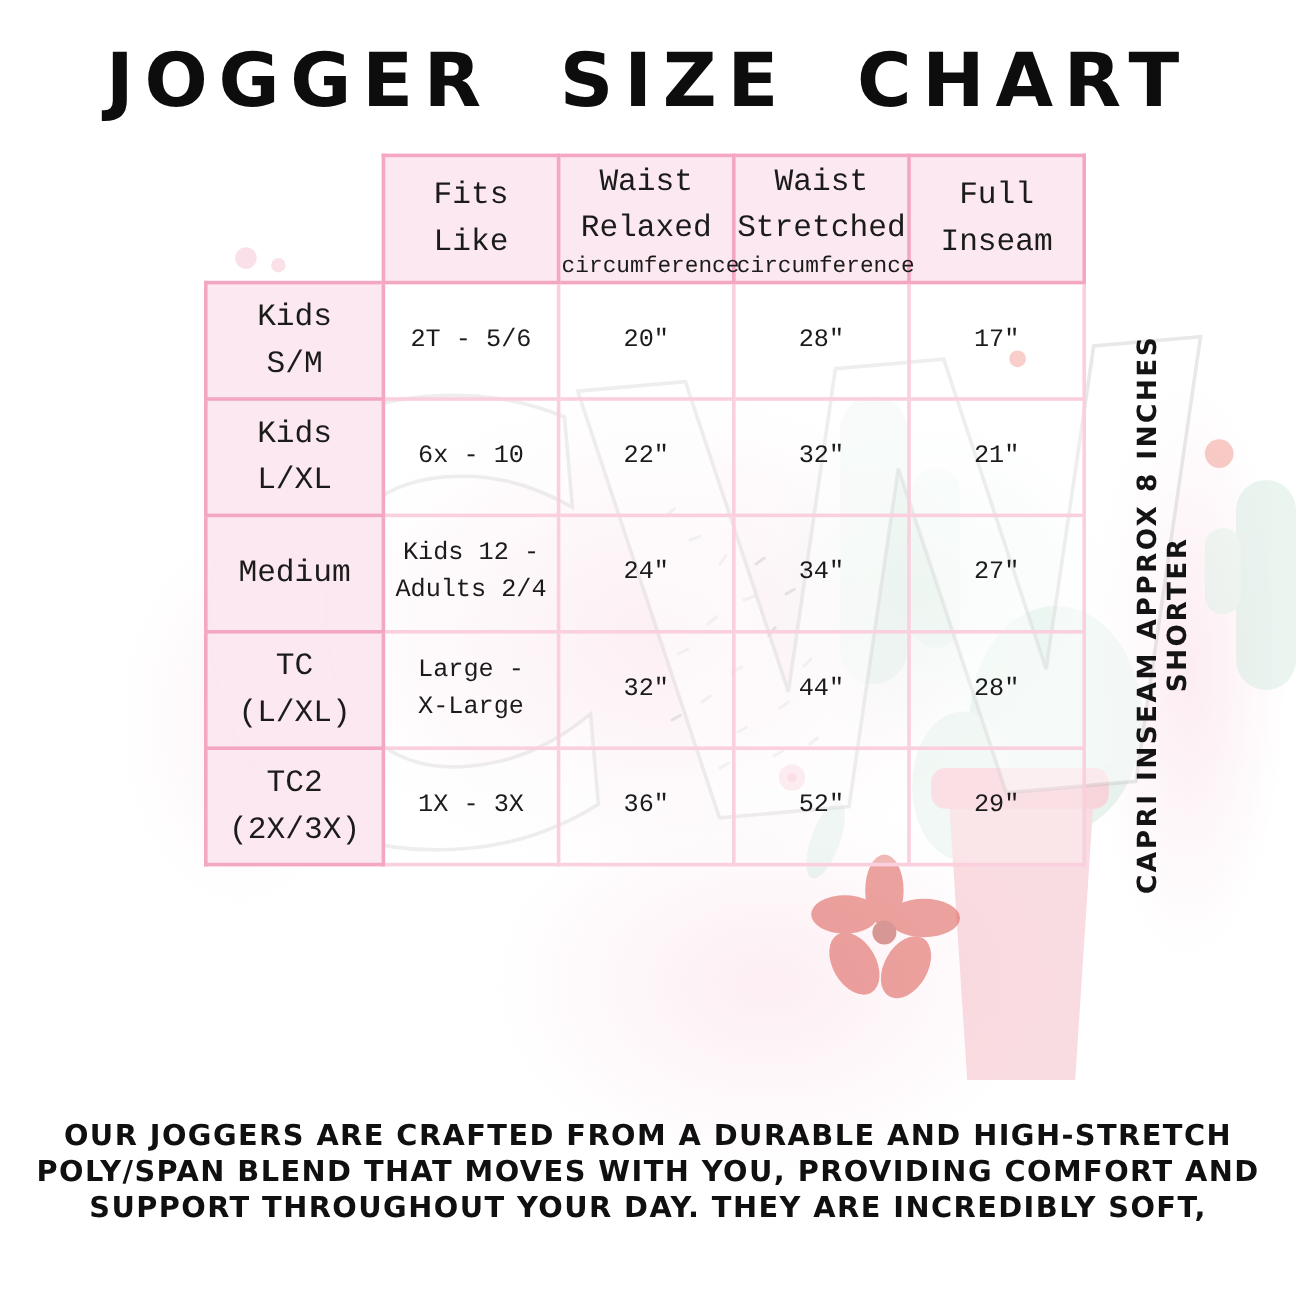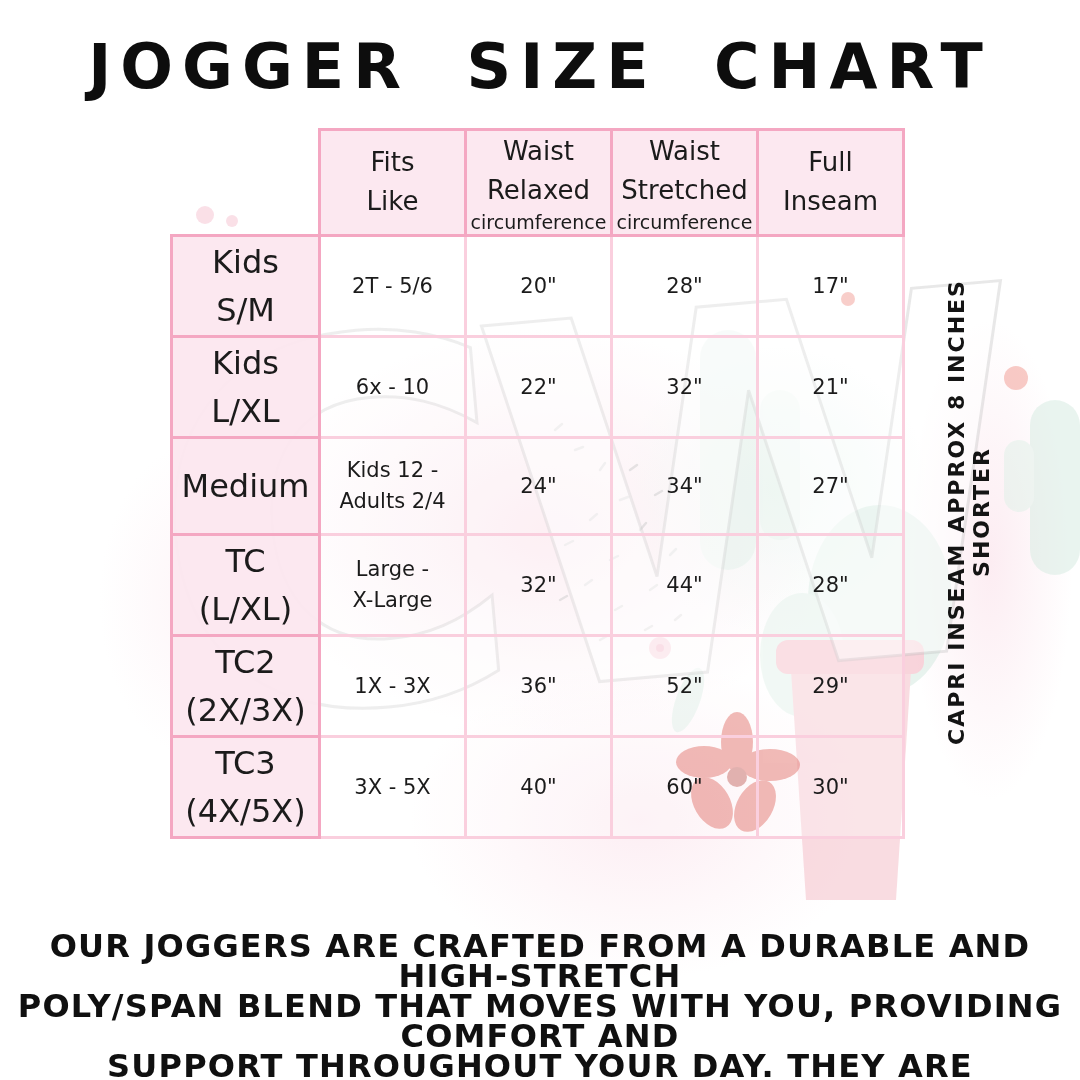--- a/index.html
+++ b/index.html
@@ -28,52 +28,53 @@
   }
   
   .title{
     position:absolute;top:30px;left:0;right:0;margin:0;text-align:center;
     font-size:62px;font-weight:700;letter-spacing:9px;word-spacing:26px;color:#0d0d0d;
   }
   
   table.size-chart{
     position:absolute;left:170px;top:128px;border-collapse:collapse;table-layout:fixed;
     width:732px;
+    font-family:Liberation Mono, monospace;
   }
   table.size-chart col.c0{width:148px;}
   table.size-chart col.cn{width:146px;}
   table.size-chart tr{height:97px;}
   table.size-chart tr.hrow{height:98px;}
   .hdr,.lbl{
     background:rgba(252,231,239,.95);
     border:3px solid #f4a7c2;
     text-align:center;vertical-align:middle;font-weight:400;
   }
   .cell{
     background:rgba(255,255,255,.25);
     border:3px solid #facfde;
     text-align:center;vertical-align:middle;
     font-size:21px;
   }
   .corner{border:none;background:transparent;}
   .hlabel{font-size:26px;line-height:1.5;white-space:pre-line;}
   .hsub{font-size:19px;line-height:1.1;margin-top:2px;}
   .hsub:empty{display:none;}
-  .lbl{font-size:32px;line-height:1.5;white-space:pre-line;}
+  .lbl{font-size:26px;line-height:1.5;white-space:pre-line;}
   .cell{white-space:pre-line;line-height:1.45;}
   
   .side-note{
     position:absolute;left:666px;top:498px;width:584px;height:28px;
     transform:rotate(-90deg);
     text-align:center;font-size:22px;font-weight:600;letter-spacing:2px;color:#141414;
   }
   
   .desc{position:absolute;left:0;right:0;top:931px;text-align:center;}
   .desc-line{
-    font-size:32px;line-height:30px;font-weight:600;letter-spacing:1.2px;color:#101010;
+    font-size:24px;line-height:30px;font-weight:600;letter-spacing:1.2px;color:#101010;
   }
 </style>
 </head>
 <body>
 
 <div class="page">
 
   <div class="wash wash1"></div>
   <div class="wash wash4"></div>
   <div class="wash wash5"></div>
@@ -202,28 +203,20 @@
       <td class="cell">28"</td>
     </tr>
     <tr>
       <th class="lbl">TC2
 (2X/3X)</th>
       <td class="cell">1X - 3X</td>
       <td class="cell">36"</td>
       <td class="cell">52"</td>
       <td class="cell">29"</td>
     </tr>
-    <tr>
-      <th class="lbl">TC3
-(4X/5X)</th>
-      <td class="cell">3X - 5X</td>
-      <td class="cell">40"</td>
-      <td class="cell">60"</td>
-      <td class="cell">30"</td>
-    </tr>
   </tbody>
     </table>
 
   <div class="side-note">CAPRI INSEAM APPROX 8 INCHES SHORTER</div>
 
   <div class="desc">
     <div class="desc-line">OUR JOGGERS ARE CRAFTED FROM A DURABLE AND HIGH-STRETCH</div>
     <div class="desc-line">POLY/SPAN BLEND THAT MOVES WITH YOU, PROVIDING COMFORT AND</div>
     <div class="desc-line">SUPPORT THROUGHOUT YOUR DAY. THEY ARE INCREDIBLY SOFT,</div>
   </div>

